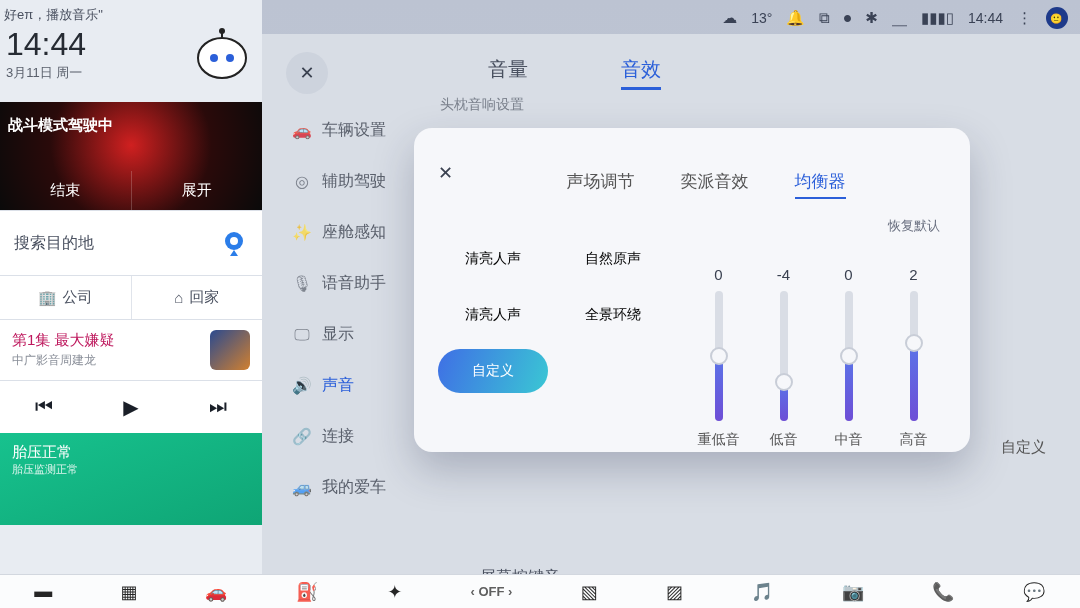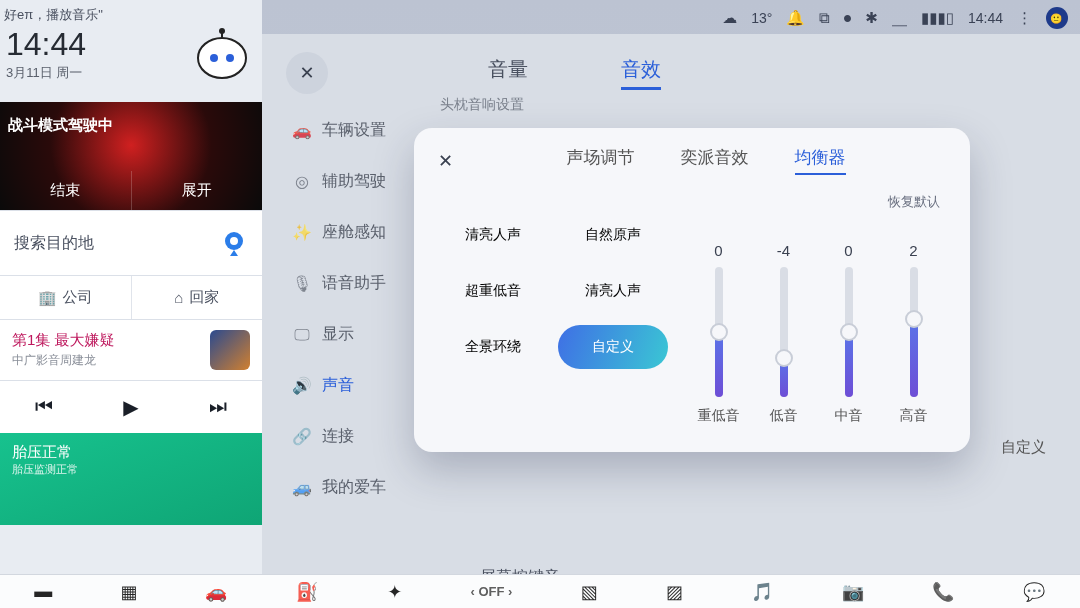--- a/index.html
+++ b/index.html
@@ -85,21 +85,21 @@
   
   .eq-modal {
     position:absolute; left:414px; top:128px; width:556px; height:324px;
     background:#f6f7fa; border-radius:18px;
     box-shadow: 0 18px 40px rgba(30,40,70,.25);
     padding: 18px 24px;
   }
   .eq-top { display:flex; align-items:center; }
   .eq-close { font-size:18px; color:#3a4150; width:28px;}
   .eq-tabs { flex:1; display:flex; justify-content:center; gap:46px; font-size:17px; color:#555; }
-  .eq-tabs span { padding-bottom:4px; }
+  .eq-tabs span { padding-bottom:4px;margin-top:24px; }
   .eq-tabs .active { color:#2b5fd9; border-bottom:2px solid #2b5fd9; }
   .eq-body { display:flex; margin-top:16px; height: calc(100% - 48px);}
   .eq-presets { width:230px; display:grid; grid-template-columns:1fr 1fr; gap:12px 10px; align-content:start; padding-top:22px;}
   .preset {
     height:44px; border-radius:22px; display:flex;align-items:center;justify-content:center;
     font-size:14px; color:#000000;
   }
   .preset.pill { background:linear-gradient(110deg,#3f6fe5,#3ac7d4); color:#fff; font-weight:500;}
   .eq-sliders { flex:1; display:flex; flex-direction:column; padding-left:18px;justify-content:center;}
   .reset-row { text-align:right; font-size:13px; color:#6a7080; padding:2px 6px 6px 0;}
@@ -250,21 +250,20 @@
     <div class="eq-tabs">
       <span>声场调节</span>
       <span>奕派音效</span>
       <span class="active">均衡器</span>
     </div>
   </div>
   <div class="eq-body">
     <div class="eq-presets" id="eq-presets">
         <div class="preset">清亮人声</div>
         <div class="preset">自然原声</div>
-        <div class="preset">超重低音</div>
         <div class="preset">清亮人声</div>
         <div class="preset">全景环绕</div>
         <div class="preset pill">自定义</div>
       </div>
     <div class="eq-sliders">
       <div class="reset-row">恢复默认</div>
       <div class="bands" id="eq-bands">
           <div class="band">
             <div class="band-val">0</div>
             <div class="track">

